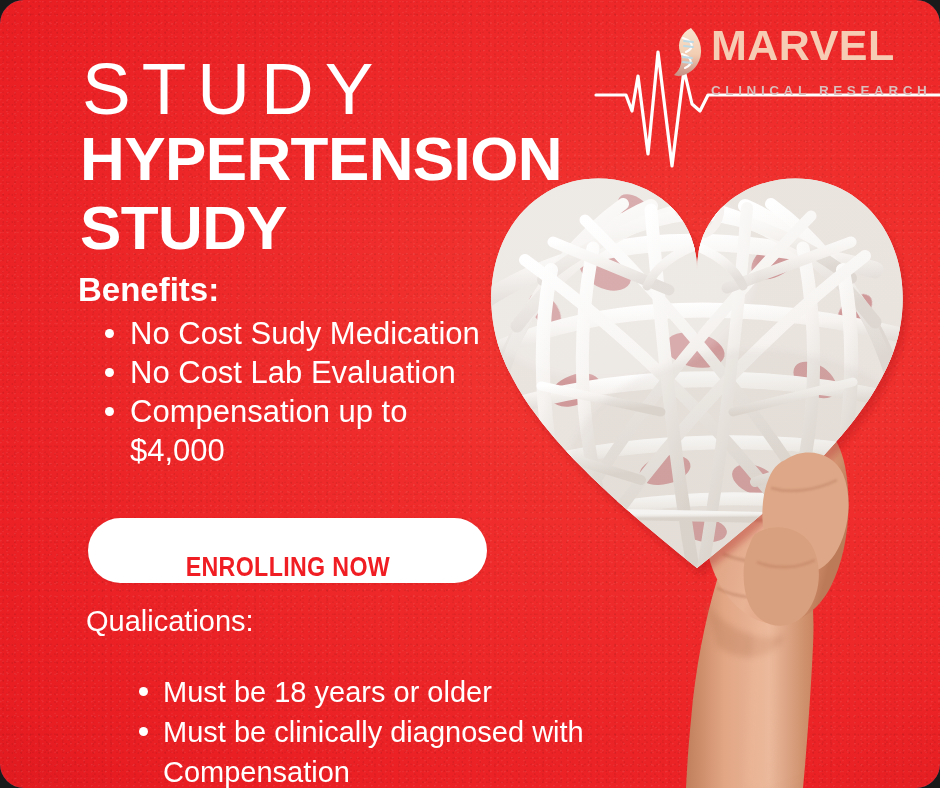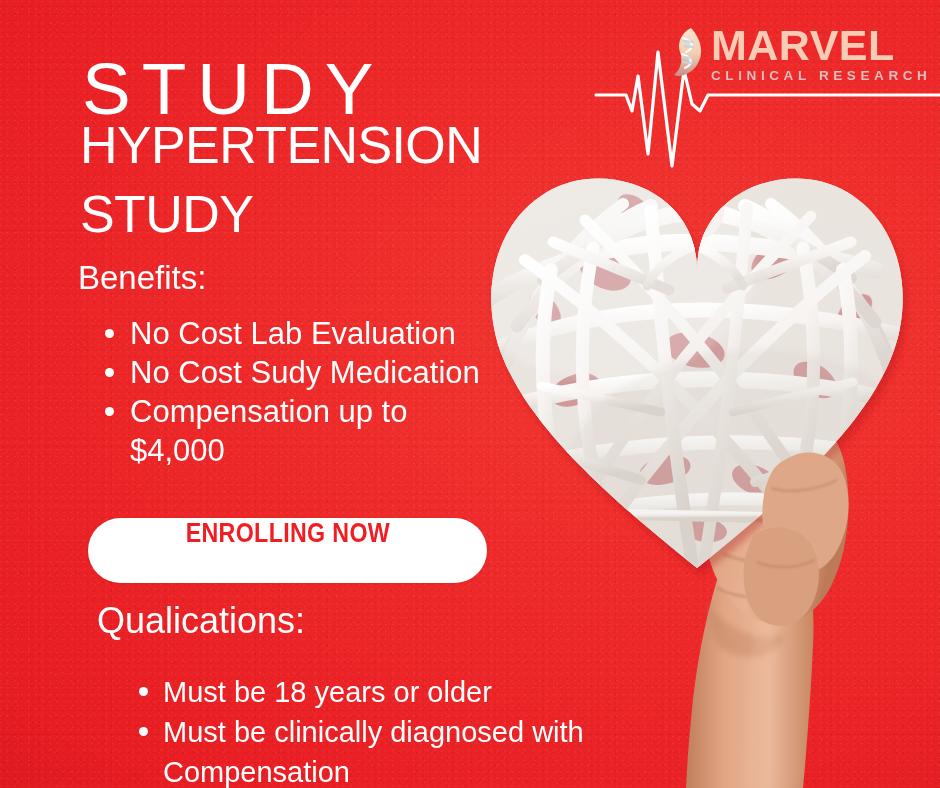--- a/index.html
+++ b/index.html
@@ -5,20 +5,21 @@
 <style>
   html,body{margin:0;padding:0;background:#1a1a1a;}
   *{box-sizing:border-box;}
 
   .poster{
     position:relative;
     width:940px;height:788px;
     overflow:hidden;
     background:#0c4a6e;
     font-family:"Liberation Sans", sans-serif;
+    border-radius:24px;
     -webkit-font-smoothing:antialiased;
   }
 
   
   .bg-base{
     position:absolute;inset:0;
     background:
       radial-gradient(115% 90% at 72% 42%, #f23a33 0%, #ef2a2a 38%, #ea1f24 72%, #e21a20 100%);
   }
   .bg-noise{
@@ -42,66 +43,66 @@
   .logo-block{position:absolute;left:596px;top:14px;width:344px;height:100px;}
   .logo-row{position:absolute;left:75px;top:10px;display:flex;align-items:flex-start;}
   .dna-icon{width:34px;height:52px;flex:none;margin-top:3px;}
   .logo-words{margin-left:6px;}
   .logo-main{
     font-size:43px;line-height:42px;font-weight:bold;
     letter-spacing:.5px;color:#f6cdb4;
     font-family:"Liberation Sans", sans-serif;
   }
   .logo-sub{
-    margin-top:3px;
+    margin-top:18px;
     font-size:13.5px;line-height:14px;font-weight:bold;
     letter-spacing:4.6px;color:#d9bfbd;
     text-align:right;padding-right:2px;
   }
   .ekg-svg{position:absolute;left:0;top:0;width:344px;height:170px;overflow:visible;}
 
   
   .paid{
     position:absolute;left:82px;top:52px;
     font-size:73px;line-height:73px;
     font-weight:300;letter-spacing:11px;
     color:#ffffff;
   }
   .head-bold{
-    position:absolute;left:80px;top:111px;
-    font-size:52px;line-height:69px;
-    font-weight:normal;letter-spacing:-.6px;
+    position:absolute;left:80px;top:124px;
+    font-size:62px;line-height:69px;
+    font-weight:bold;letter-spacing:-.6px;
     color:#ffffff;
     width:560px;
   }
   .head-bold .l2{display:block;}
 
   
   .benefits-head{
-    position:absolute;left:78px;top:260px;
-    font-size:33px;line-height:36px;color:#fff;font-weight:400;
+    position:absolute;left:78px;top:272px;
+    font-size:33px;line-height:36px;color:#fff;font-weight:700;
   }
   .benefits-list{
     position:absolute;left:78px;top:314px;
     width:430px;margin:0;padding:0;list-style:none;
   }
   .benefits-list li{
     position:relative;
     padding-left:52px;
     font-size:31px;line-height:39px;color:#fff;font-weight:400;
     margin-bottom:0px;
   }
   .benefits-list li .dot{
     position:absolute;left:27px;top:15px;
     width:9px;height:9px;border-radius:50%;background:#fff;
   }
 
   .qual-head{
-    position:absolute;left:97px;top:605px;
-    font-size:36px;line-height:32px;color:#fff;font-weight:400;
+    position:absolute;left:86px;top:605px;
+    font-size:29px;line-height:32px;color:#fff;font-weight:400;
   }
   .qual-list{
     position:absolute;left:97px;top:656px;
     width:560px;margin:16px;padding:0;list-style:none;
   }
   .qual-list li{
     position:relative;
     padding-left:50px;
     font-size:29px;line-height:40px;color:#fff;font-weight:400;
   }
@@ -109,21 +110,21 @@
     position:absolute;left:26px;top:15px;
     width:9px;height:9px;border-radius:50%;background:#fff;
   }
 
   
   .cta{
     position:absolute;left:88px;top:518px;
     width:399px;height:65px;
     background:#ffffff;border:none;
     border-radius:33px;
-    display:flex;align-items:flex-start;justify-content:center;
+    display:flex;align-items:flex-end;justify-content:center;
     cursor:pointer;padding:0;
     box-shadow:0 1px 3px rgba(120,0,0,.10);
   }
   .cta-label{
     color:#f01e23;
     font-size:27px;font-weight:bold;
     letter-spacing:.4px;
     transform:scaleX(.86);
     font-family:"Liberation Sans Narrow","Liberation Sans",sans-serif;
     white-space:nowrap;
@@ -384,25 +385,25 @@
   <div class="paid">STUDY</div>
   <div class="head-bold">
     <span class="l1">HYPERTENSION</span>
     <span class="l2">STUDY</span>
   </div>
 
   <div class="benefits-head">Benefits:</div>
   <ul class="benefits-list">
     <li>
       <span class="dot"></span>
-      <span>No Cost Lab Evaluation</span>
+      <span>No Cost Sudy Medication</span>
     </li>
     <li>
       <span class="dot"></span>
-      <span>No Cost Sudy Medication</span>
+      <span>No Cost Lab Evaluation</span>
     </li>
     <li>
       <span class="dot"></span>
       <span>Compensation up to $4,000</span>
     </li>
   </ul>
 
   <button class="cta">
     <span class="cta-label">ENROLLING NOW</span>
   </button>

